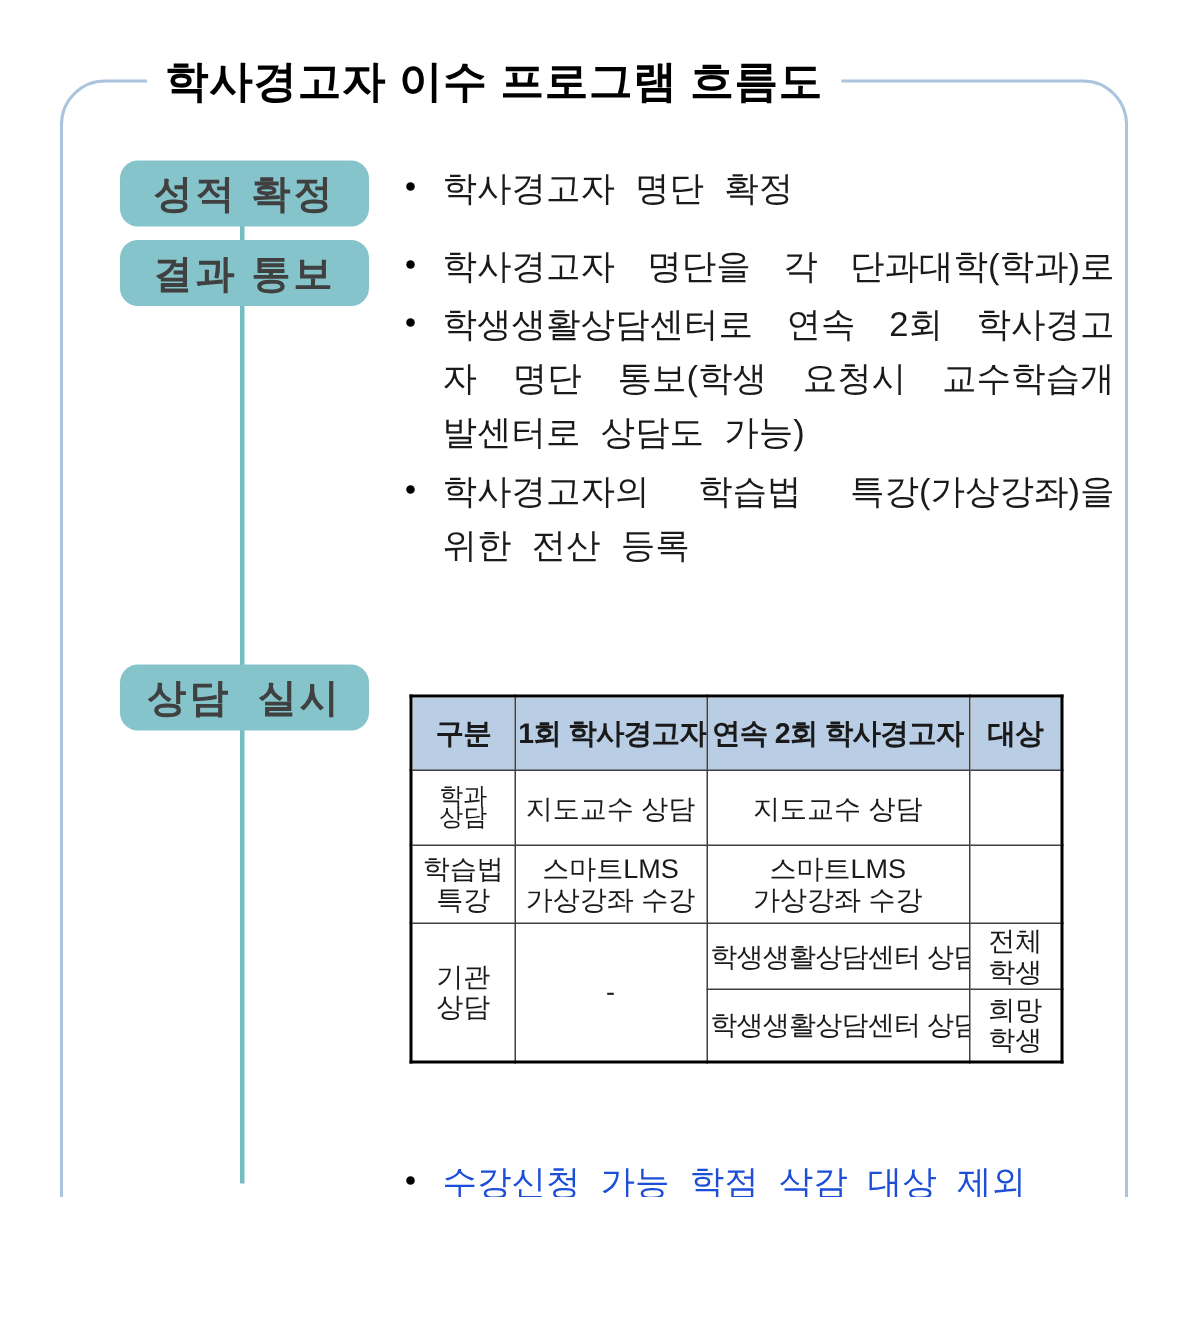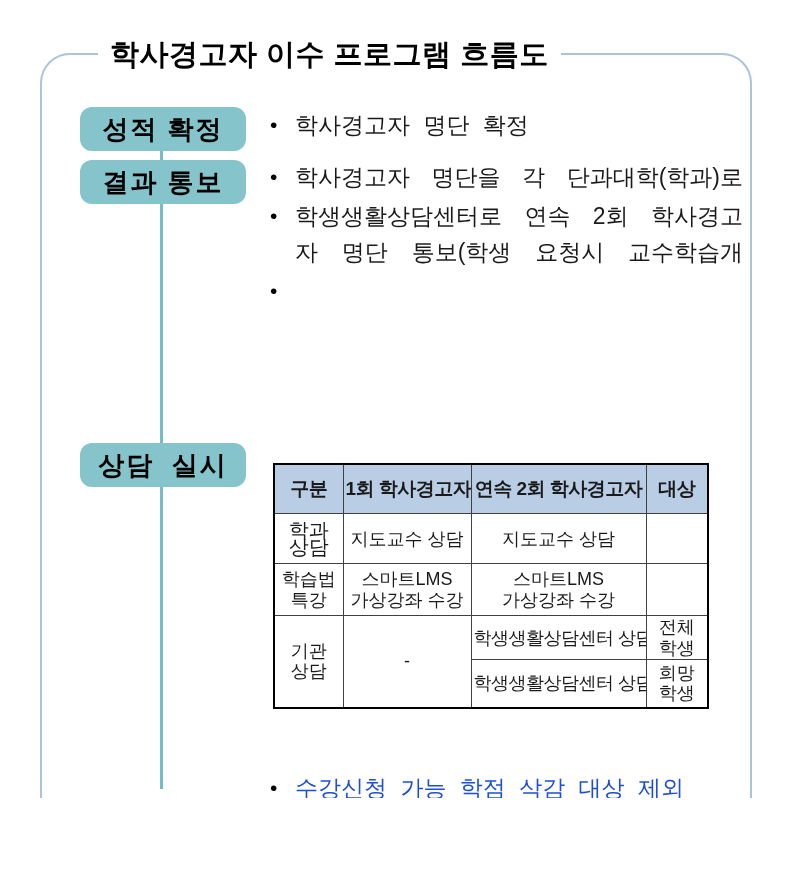--- a/index.html
+++ b/index.html
@@ -15,21 +15,21 @@
     position:absolute;left:98px;top:35px;z-index:3;background:#ffffff;
     padding:0 12px;font-size:29px;font-weight:bold;letter-spacing:0.5px;
     color:#000;white-space:nowrap;
   }
   .connector{
     position:absolute;left:160px;top:129px;width:3px;height:660px;
     background:#76bcc4;z-index:1;
   }
   .flow-box{
     position:absolute;left:80px;width:166px;height:44px;z-index:2;
-    background:#85c4cb;border-radius:12px;color:#000000;
+    background:#85c4cb;border-radius:12px;color:#404040;
     font-size:26px;font-weight:bold;letter-spacing:2px;
     display:flex;align-items:center;justify-content:center;white-space:nowrap;text-align:right;
   }
   .step-grade{top:107px;}
   .step-notify{top:160px;}
   .step-consult{top:443px;font-family:Liberation Mono, monospace;}
   .step-complete{top:767px;}
   .bullets{
     position:absolute;left:265px;width:478px;z-index:2;
     font-size:23px;line-height:36px;word-spacing:7px;
@@ -52,21 +52,21 @@
   }
   table.consult th,table.consult td{
     border:1px solid #404040;text-align:center;vertical-align:middle;
     padding:0 2px;overflow:hidden;
   }
   table.consult th{
     background:#b9cde4;font-weight:bold;font-size:19px;height:48px;
     letter-spacing:-0.5px;white-space:nowrap;
   }
   .rh1{height:50px;} .rh2{height:52px;} .rh3{height:44px;} .rh4{height:48px;}
-  .lbl-tight{line-height:0.82;font-size:20px;margin-top:24px;}
+  .lbl-tight{line-height:0.82;font-size:16px;margin-top:24px;}
   .lbl{line-height:1.12;}
   .cell-2line{line-height:1.15;}
   .cell-wide{letter-spacing:-0.5px;white-space:nowrap;}
 </style>
 </head>
 <body>
 
 <div class="page">
 
   <div class="frame"></div>
@@ -85,22 +85,25 @@
     </li>
   </ul>
 
   <ul class="bullets bullets-notify">
     <li>
       <div class="jline">학사경고자 명단을 각 단과대학(학과)로</div>
     </li>
     <li>
       <div class="jline">학생생활상담센터로 연속 2회 학사경고</div>
       <div class="jline">자 명단 통보(학생 요청시 교수학습개</div>
+      <div class="bline">발센터로 상담도 가능)</div>
     </li>
     <li>
+      <div class="jline">학사경고자의 학습법 특강(가상강좌)을</div>
+      <div class="bline">위한 전산 등록</div>
     </li>
   </ul>
 
   <ul class="bullets bullets-complete">
     <li>
       <div class="bline red">수강신청 가능 학점 삭감 대상 제외</div>
     </li>
   </ul>
 
   <table class="consult">

